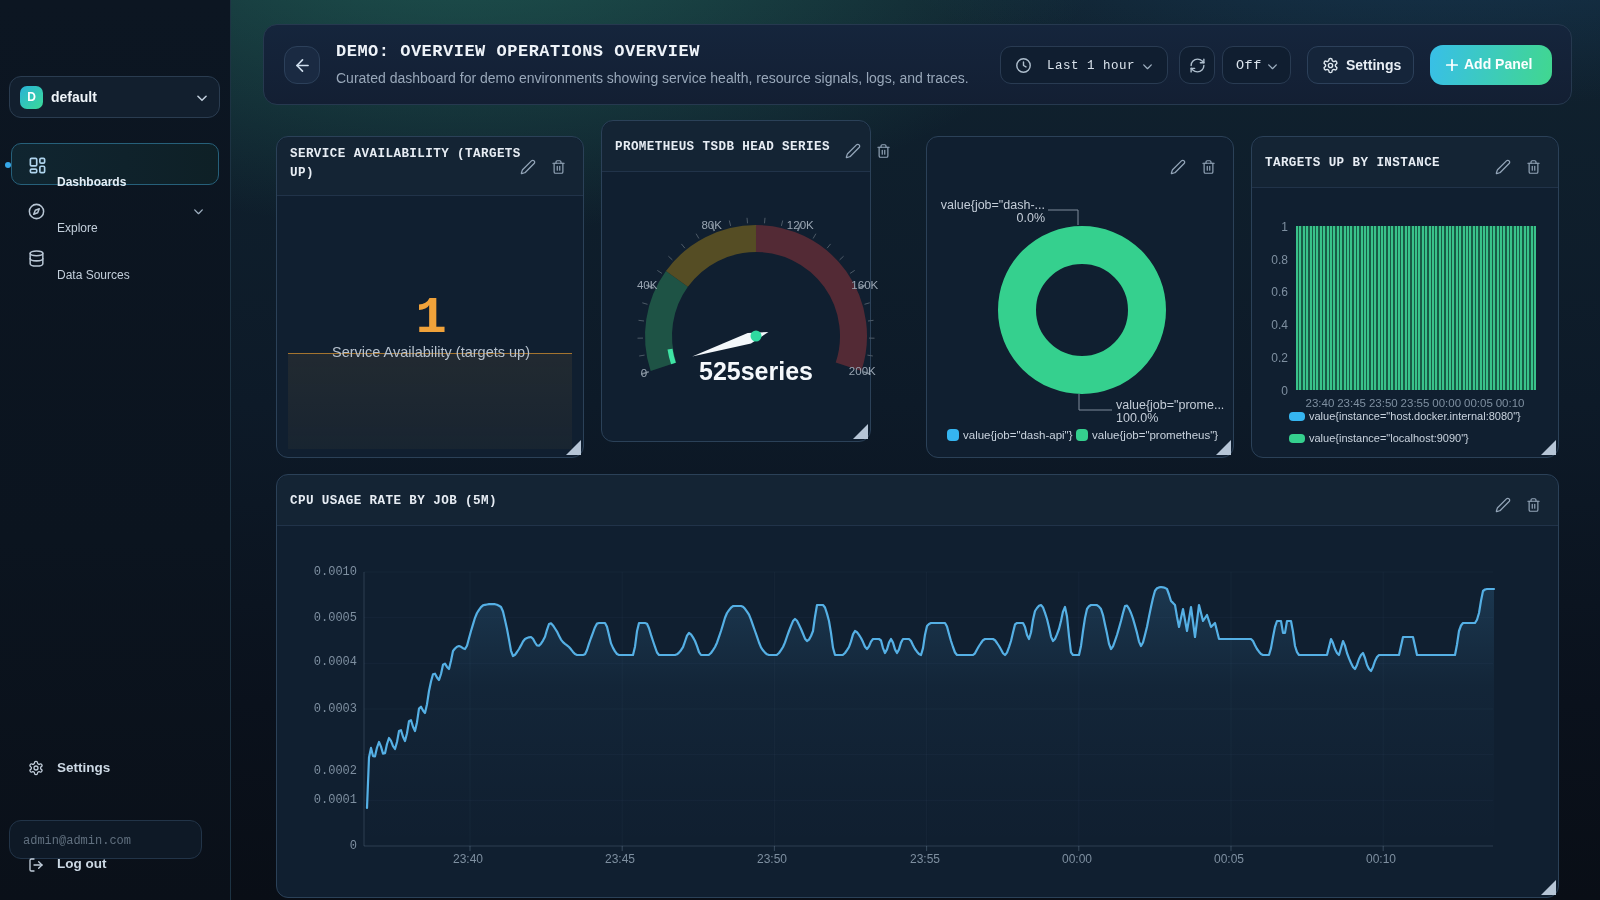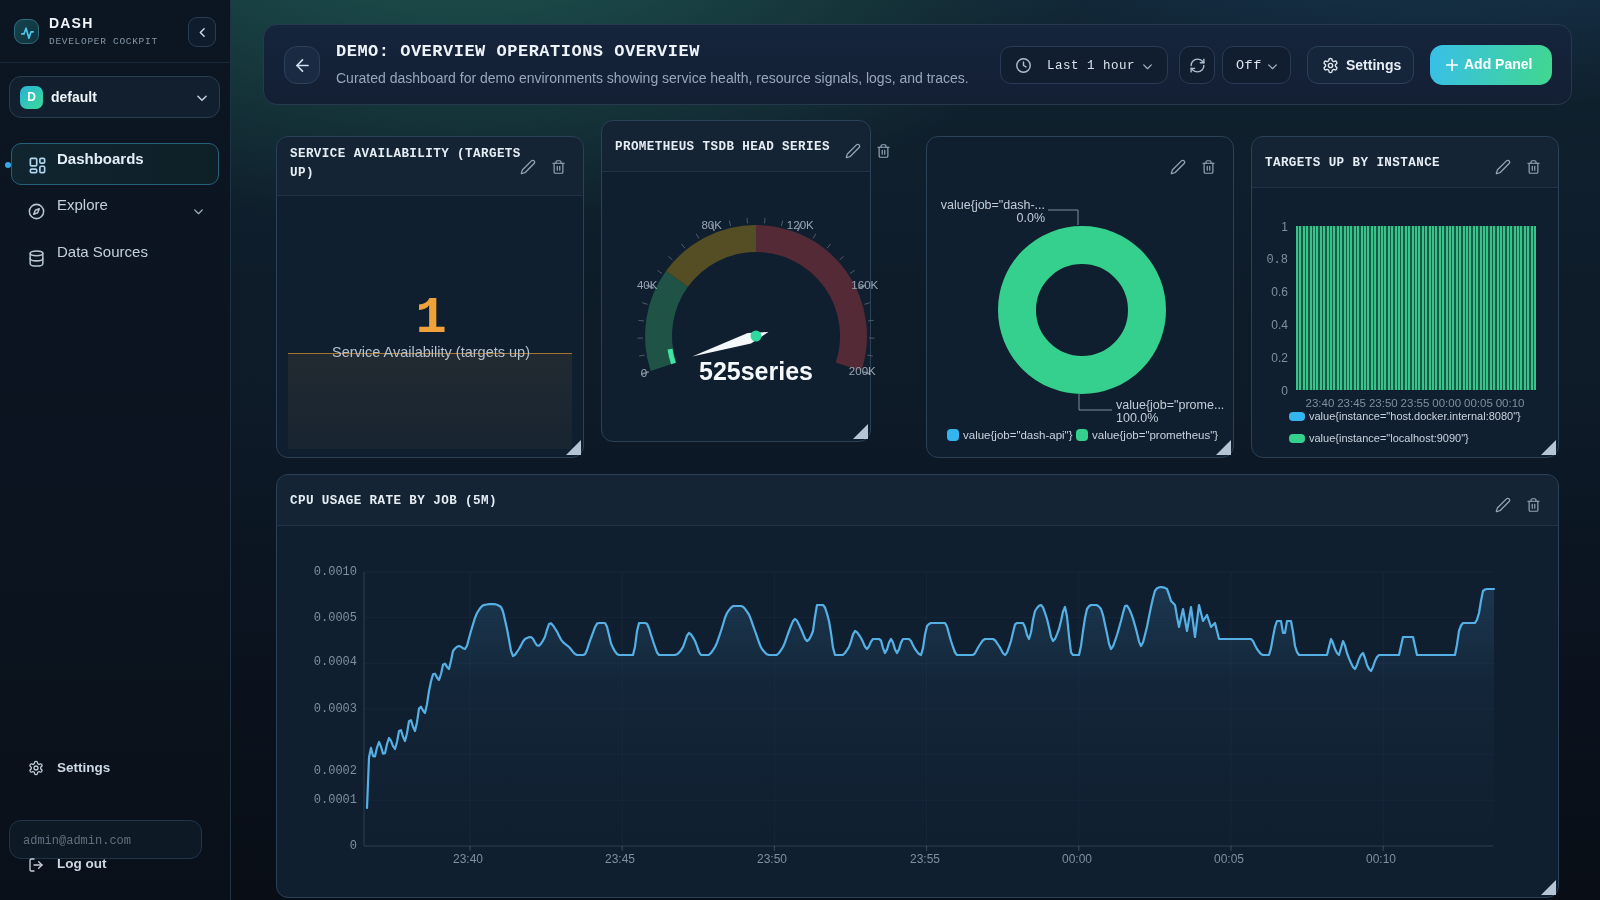--- a/index.html
+++ b/index.html
@@ -28,21 +28,21 @@
   .collapse-btn svg { position:absolute; left:7px; top:8px; }
   .ws-select { position:absolute; left:9px; top:76px; width:211px; height:42px; border-radius:12px;
     background:#121f2e; border:1px solid #2a3c50; }
   .ws-badge { position:absolute; left:10px; top:9px; width:23px; height:23px; border-radius:7px;
     background:linear-gradient(135deg,#29b2d8,#3bda97); color:#fff; font-weight:bold; font-size:12px;
     text-align:center; line-height:23px; }
   .ws-name { position:absolute; left:41px; top:12px; font-weight:bold; font-size:14px; color:#eef4f9; }
   .ws-select svg { position:absolute; right:10px; top:14px; }
   .nav-item { position:absolute; left:11px; width:208px; height:42px; border-radius:10px; }
   .nav-item .nv-icon { position:absolute; left:16px; top:12px; }
-  .nav-item .nv-label { position:absolute; left:46px; top:6px; font-size:15px; color:#c3cfdb; }
+  .nav-item .nv-label { position:absolute; left:46px; top:31px; font-size:12px; color:#c3cfdb; }
   .nav-active { background:linear-gradient(90deg, #102530 0%, #0f222b 55%, #0e2026 100%); border:1px solid #26607a; }
   .nav-active .nv-label { color:#e4eef7; font-weight:bold; left:45px; }
   .nav-dot { position:absolute; left:5px; top:162px; width:6px; height:6px; border-radius:3px; background:#35a7e8; }
   .side-bottom-label { position:absolute; left:57px; font-size:13.5px; color:#ccd8e4; font-weight:bold; }
   .admin-box { position:absolute; left:9px; top:800px; width:193px; height:39px; border-radius:12px;
     background:#0e1926; border:1px solid #223448;margin-top:20px; }
   .admin-box span { position:absolute; left:13px; top:13px; font-size:12px; color:#61707f; font-family:"Liberation Mono",monospace; }
   
   .hcard { position:absolute; left:263px; top:24px; width:1309px; height:81px; border-radius:14px;
     background:linear-gradient(180deg,#15253c,#131f33); border:1px solid #26394f; }
@@ -81,34 +81,20 @@
   .legsq { position:absolute; width:12px; height:12px; border-radius:4px; }
   .leg3 { font-size:11.5px !important; }
   .leg4 { font-size:11px !important; }
   .legpill { position:absolute; width:16px; height:9px; border-radius:4px; }
   .leglbl { position:absolute; font-size:13px; color:#c9d3de; }
 </style>
 </head>
 <body>
 
 <div class="sidebar">
-  <div class="logo-row">
-    <div class="logo-badge">
-      <svg width="17" height="17" viewBox="0 0 24 24" fill="none" stroke="#4cc6ea" stroke-width="2.4" stroke-linecap="round" stroke-linejoin="round">
-          <path d="M4 14h3l3-8 4 14 3-9h3"></path>
-        </svg>
-    </div>
-    <div class="brand">DASH</div>
-    <div class="brand-sub">DEVELOPER COCKPIT</div>
-    <div class="collapse-btn">
-      <svg width="13" height="13" viewBox="0 0 24 24" fill="none" stroke="#cddcea" stroke-width="2.6" stroke-linecap="round" stroke-linejoin="round">
-          <polyline points="15 5 8 12 15 19"></polyline>
-        </svg>
-    </div>
-  </div>
   <div class="ws-select">
     <div class="ws-badge">D</div>
     <div class="ws-name">default</div>
     <svg width="14" height="14" viewBox="0 0 24 24" fill="none" stroke="#c2d0de" stroke-width="2.6" stroke-linecap="round" stroke-linejoin="round">
         <polyline points="5 9 12 16 19 9"></polyline>
       </svg>
   </div>
   <div class="nav-dot"></div>
   <div class="nav-item nav-active" style="top:143px;">
     <svg class="nv-icon" width="19" height="19" viewBox="0 0 24 24" fill="none" stroke="#aed3ec" stroke-width="2.1" stroke-linecap="round" stroke-linejoin="round">
@@ -316,21 +302,21 @@
     </svg>
   <svg class="pic2" style="left:274px;top:22px;" width="15" height="16" viewBox="0 0 24 24" fill="none" stroke="#93a5b8" stroke-width="1.9" stroke-linecap="round" stroke-linejoin="round">
       <path d="M3 6h18"></path>
       <path d="M19 6v14a2 2 0 0 1-2 2H7a2 2 0 0 1-2-2V6"></path>
       <path d="M8 6V4a2 2 0 0 1 2-2h4a2 2 0 0 1 2 2v2"></path>
       <line x1="10" y1="11" x2="10" y2="17"></line>
       <line x1="14" y1="11" x2="14" y2="17"></line>
     </svg>
   <div style="position:absolute;left:44px;top:89px;width:240px;height:164px;background:repeating-linear-gradient(90deg,#39c28a 0px,#39c28a 2px,#185c45 2px,#185c45 3.4px);"></div>
   <div class="axlbl" style="right:270px;top:83px;">1</div>
-  <div class="axlbl" style="right:270px;top:116px;font-family:Liberation Mono, monospace;">0.8</div>
+  <div class="axlbl" style="right:270px;top:116px;">0.8</div>
   <div class="axlbl" style="right:270px;top:148px;">0.6</div>
   <div class="axlbl" style="right:270px;top:181px;">0.4</div>
   <div class="axlbl" style="right:270px;top:214px;">0.2</div>
   <div class="axlbl" style="right:270px;top:247px;">0</div>
   <div class="axlbl" style="left:53.5px;top:260px;font-size:11.5px;">23:40</div>
   <div class="axlbl" style="left:85.2px;top:260px;font-size:11.5px;">23:45</div>
   <div class="axlbl" style="left:116.9px;top:260px;font-size:11.5px;">23:50</div>
   <div class="axlbl" style="left:148.6px;top:260px;font-size:11.5px;">23:55</div>
   <div class="axlbl" style="left:180.3px;top:260px;font-size:11.5px;">00:00</div>
   <div class="axlbl" style="left:212.0px;top:260px;font-size:11.5px;">00:05</div>

